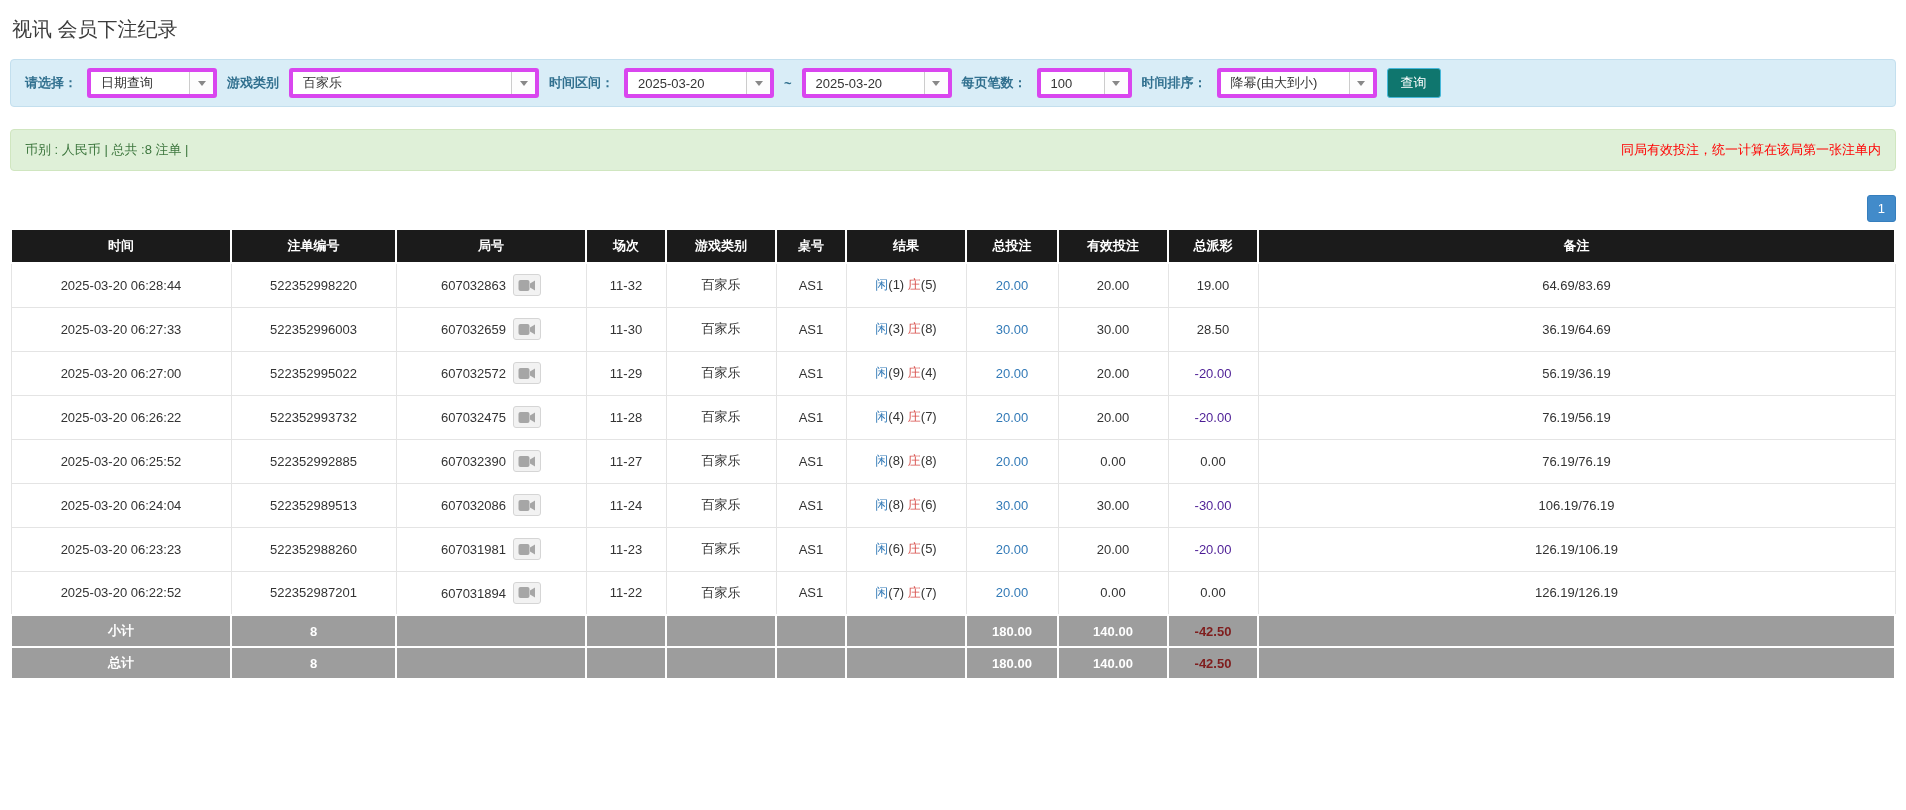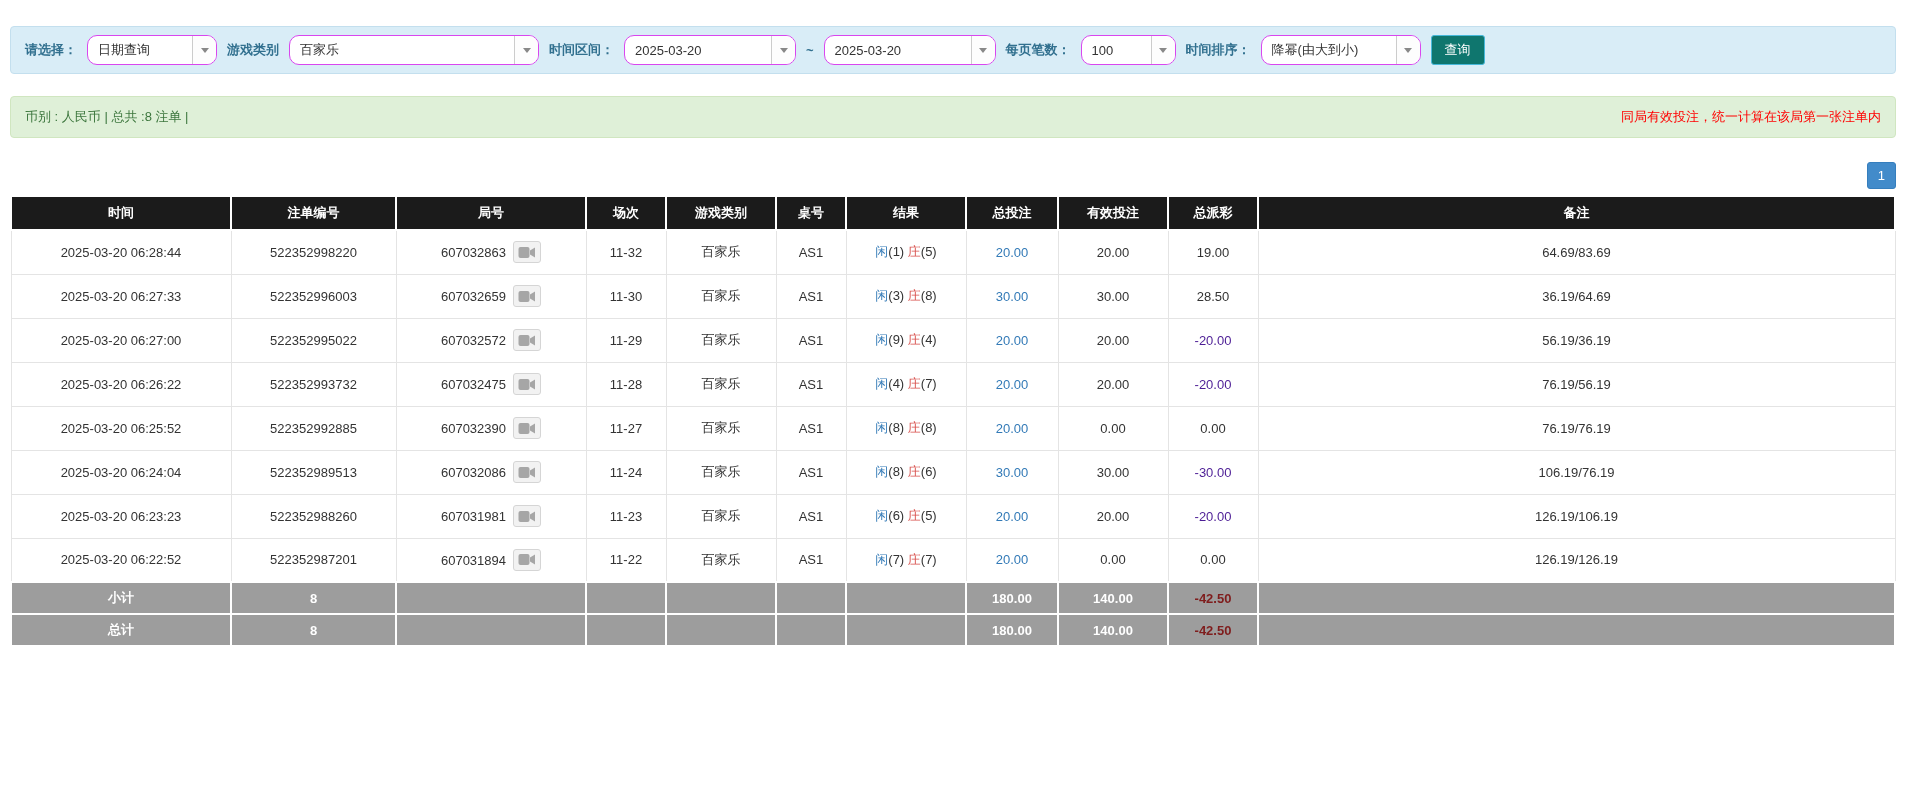--- a/index.html
+++ b/index.html
@@ -19,29 +19,29 @@
   
   .filter-bar {
     background: #d9edf7; border: 1px solid #c3dfee; border-radius: 4px;
     padding: 9px 14px; display: flex; align-items: center; gap: 10px;
     height: 48px;
     margin-top: 16px;
   }
   .flabel { color: #31708f; font-weight: bold; font-size: 13px; white-space: nowrap; }
   .combo {
     display: inline-flex; align-items: stretch; background: #fff;
-    border: 1px solid #d946ef; border-radius: 10px; height: 30px; overflow: hidden;
+    border: 4px solid #d946ef; border-radius: 3px; height: 30px; overflow: hidden;
   }
   .combo-text { display: flex; align-items: center; padding: 0 10px; font-size: 13px; color: #333; flex: 1; white-space: nowrap; }
   .combo-caret {
     width: 24px; display: flex; align-items: center; justify-content: center;
     border-left: 1px solid #ccc; background: #fdfdfd; cursor: pointer;
   }
   .caret { width: 0; height: 0; border-left: 4px solid transparent; border-right: 4px solid transparent; border-top: 5px solid #888; }
-  .w130 { width: 130px; } .w250 { width: 250px; } .w150 { width: 172px; }
+  .w130 { width: 130px; } .w250 { width: 250px; } .w150 { width: 150px; }
   .w95 { width: 95px; } .w160 { width: 160px; }
   .tilde { color: #31708f; font-weight: bold; font-size: 13px; }
   .btn-query {
     background: #0f766e; color: #fff; border: 1px solid #46b8da; border-radius: 3px;
     height: 30px; padding: 0 13px; font-size: 13px; cursor: pointer;
     font-family: "Liberation Sans", sans-serif;
   }
 
   
   .info-bar {
@@ -85,20 +85,21 @@
     background: #f2f2f2; border: 1px solid #d5d5d5; border-radius: 3px;
     width: 28px; height: 22px; cursor: pointer;
   }
   .round-id { vertical-align: middle; }
 </style>
 </head>
 <body>
 
 <div class="page">
 
+  <h1 class="page-title">视讯 会员下注纪录</h1>
 
   <div class="filter-bar">
     <span class="flabel">请选择：</span>
     <div class="combo w130">
       <span class="combo-text">日期查询</span>
       <span class="combo-caret">
           <i class="caret"></i>
         </span>
     </div>
 

